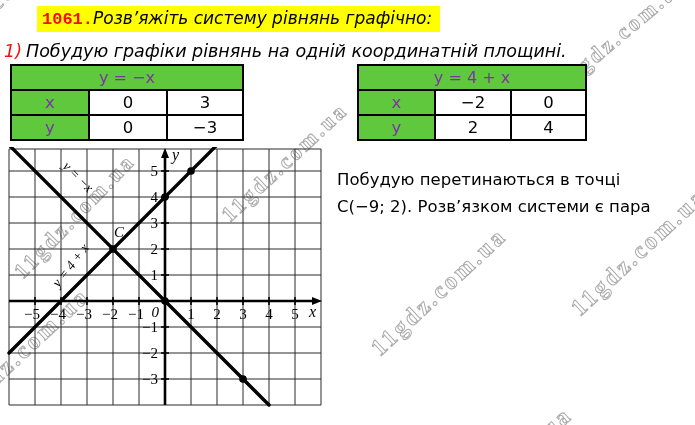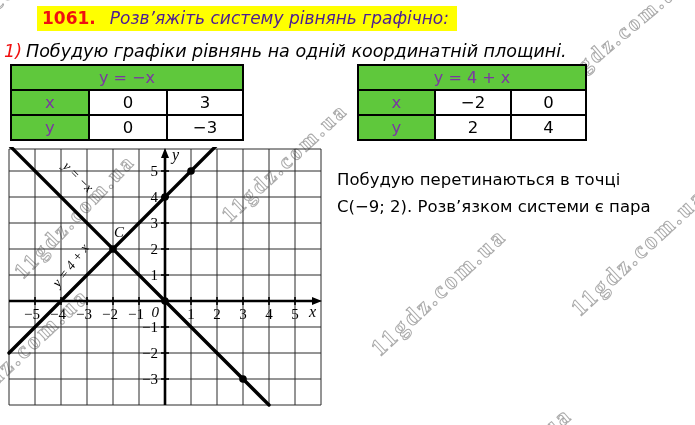--- a/index.html
+++ b/index.html
@@ -1,21 +1,21 @@
 <!DOCTYPE html>
 <html><head>
 <meta charset="utf-8">
 <style>
   html,body{margin:0;padding:0;}
   .page{position:relative;width:695px;height:425px;background:#ffffff;overflow:hidden;
         font-family:"DejaVu Sans","Liberation Sans",sans-serif;color:#000;}
   
   .task-header{position:absolute;left:37px;top:6px;padding:2px 8px 3px 5px;font-size:17px;white-space:nowrap;}
-  .task-number{font-weight:bold;font-style:normal;margin-right:14px;}
-  .task-title{font-style:italic;color:#4c1d95;}
+  .task-number{font-weight:bold;font-style:normal;margin-right:0;font-family:Liberation Mono, monospace;}
+  .task-title{font-style:italic;color:#000000;}
   
   .step-line{position:absolute;left:4px;top:41px;font-size:17.5px;white-space:nowrap;font-style:italic;}
   .step-marker{margin-right:4px;}
   
   table.vtab{position:absolute;border-collapse:collapse;table-layout:fixed;}
   table.vtab td{border:2px solid #000;text-align:center;vertical-align:middle;
                 height:23px;padding:0;font-size:16.5px;}
   table.vtab .hd{font-size:16px;}
   
   .conclusion{position:absolute;left:337px;top:166px;width:356px;font-size:16.5px;line-height:27px;}

